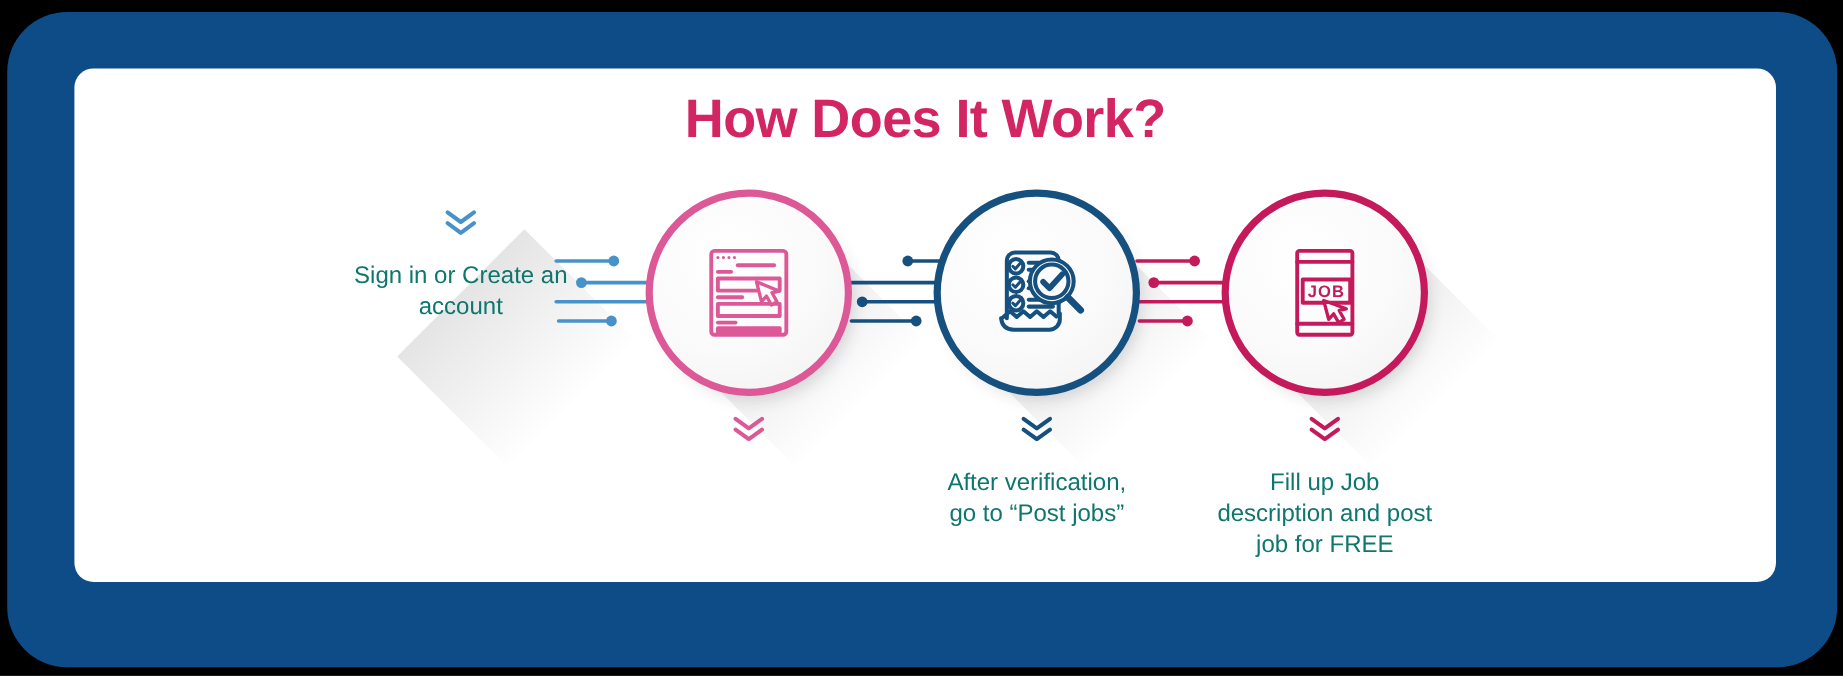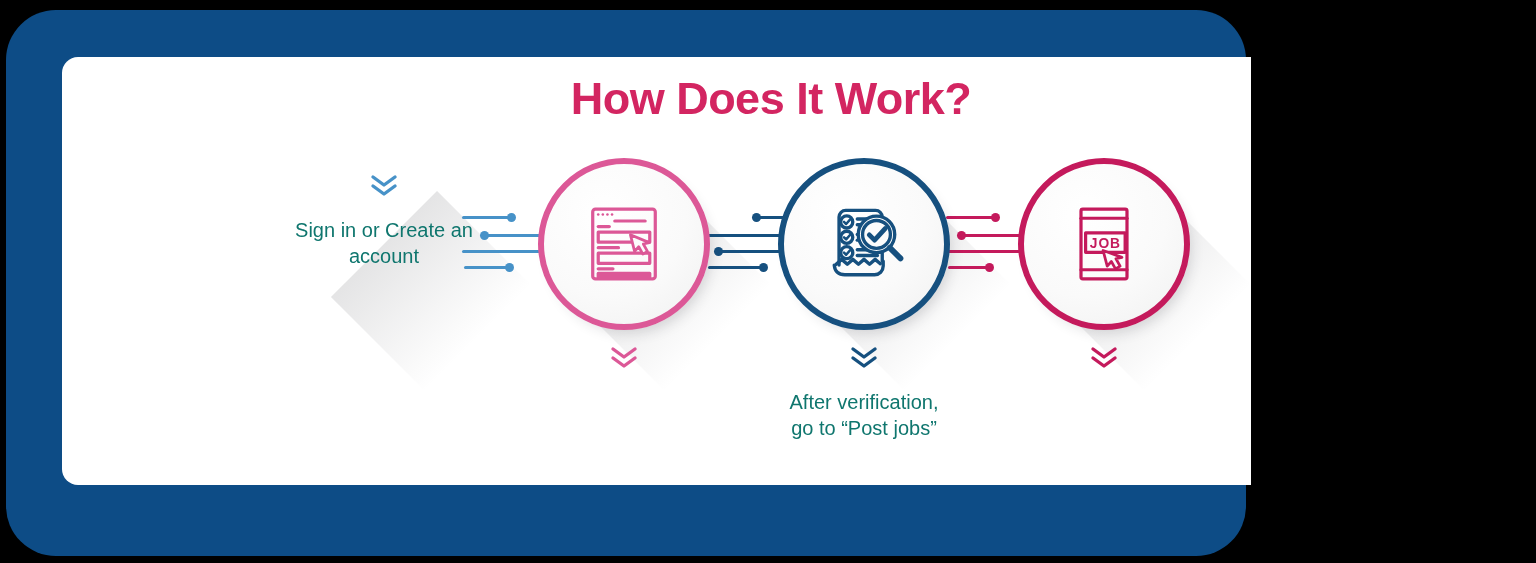--- a/index.html
+++ b/index.html
@@ -1,21 +1,21 @@
 <!DOCTYPE html>
 <html><head>
 <meta charset="utf-8">
 <style>
   * { margin:0; padding:0; box-sizing:border-box; }
   html,body { background:#000; }
   body { font-family:"Liberation Sans", sans-serif; }
 
   .stage {
     position:relative;
-    width:1251px; height:563px;
+    width:1536px; height:563px;
     background:#000;
     overflow:hidden;
     text-decoration:underline;
   }
 
   
   .frame {
     position:absolute;
     left:6px; top:10px; right:5px; bottom:7px;
     background:#0D4C86;
@@ -261,17 +261,20 @@
             </g>
             <text x="51.5" y="54" text-anchor="middle" font-size="15" font-weight="bold" letter-spacing="1" fill="currentColor">JOB</text>
           </svg>
         </div>
         <svg class="chev" width="30" height="24" viewBox="0 0 30 24">
           <g fill="none" stroke="currentColor" stroke-width="3.4" stroke-linecap="round" stroke-linejoin="round">
             <path d="M4 3 L15 11 L26 3"></path>
             <path d="M4 12 L15 20 L26 12"></path>
           </g>
         </svg>
+        <div class="label">Fill up Job
+description and post
+job for FREE</div>
       </div>
 
     </div>
   </div>
 </div>
 
 </body></html>

